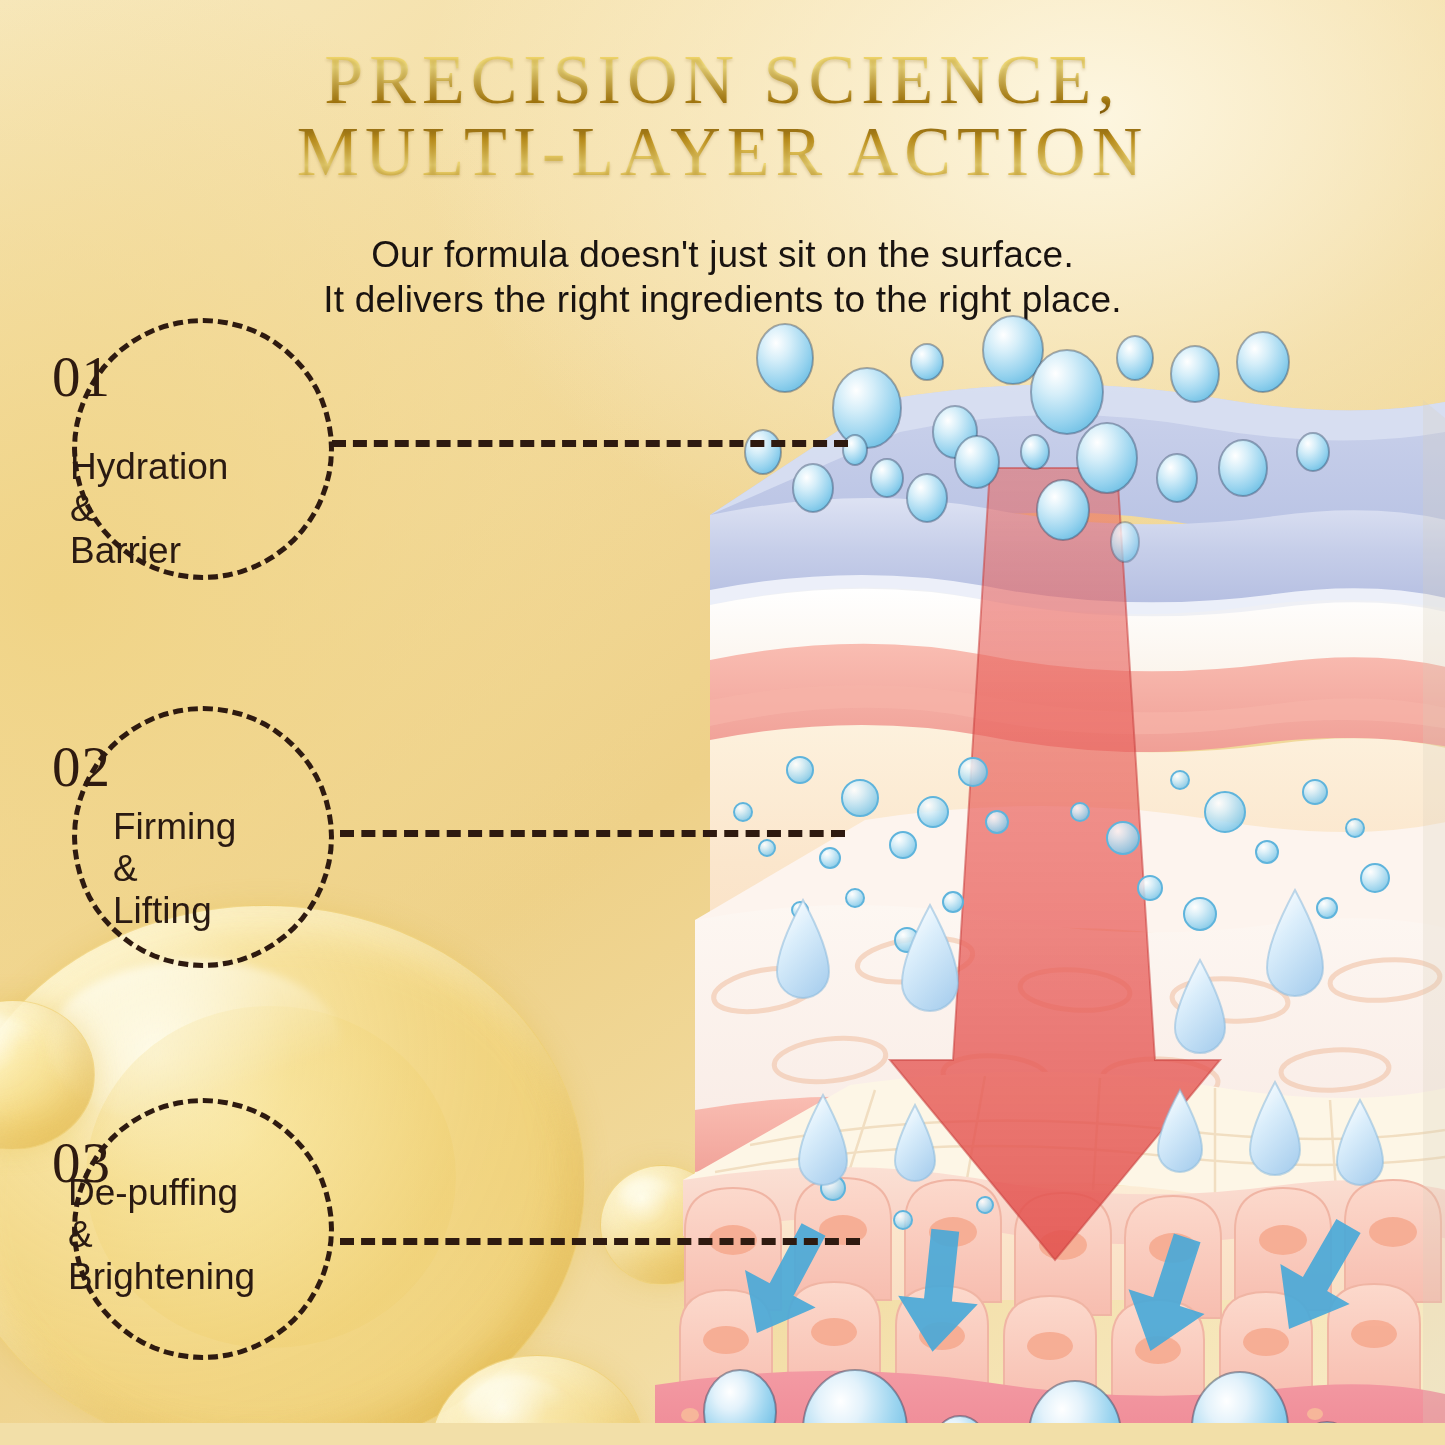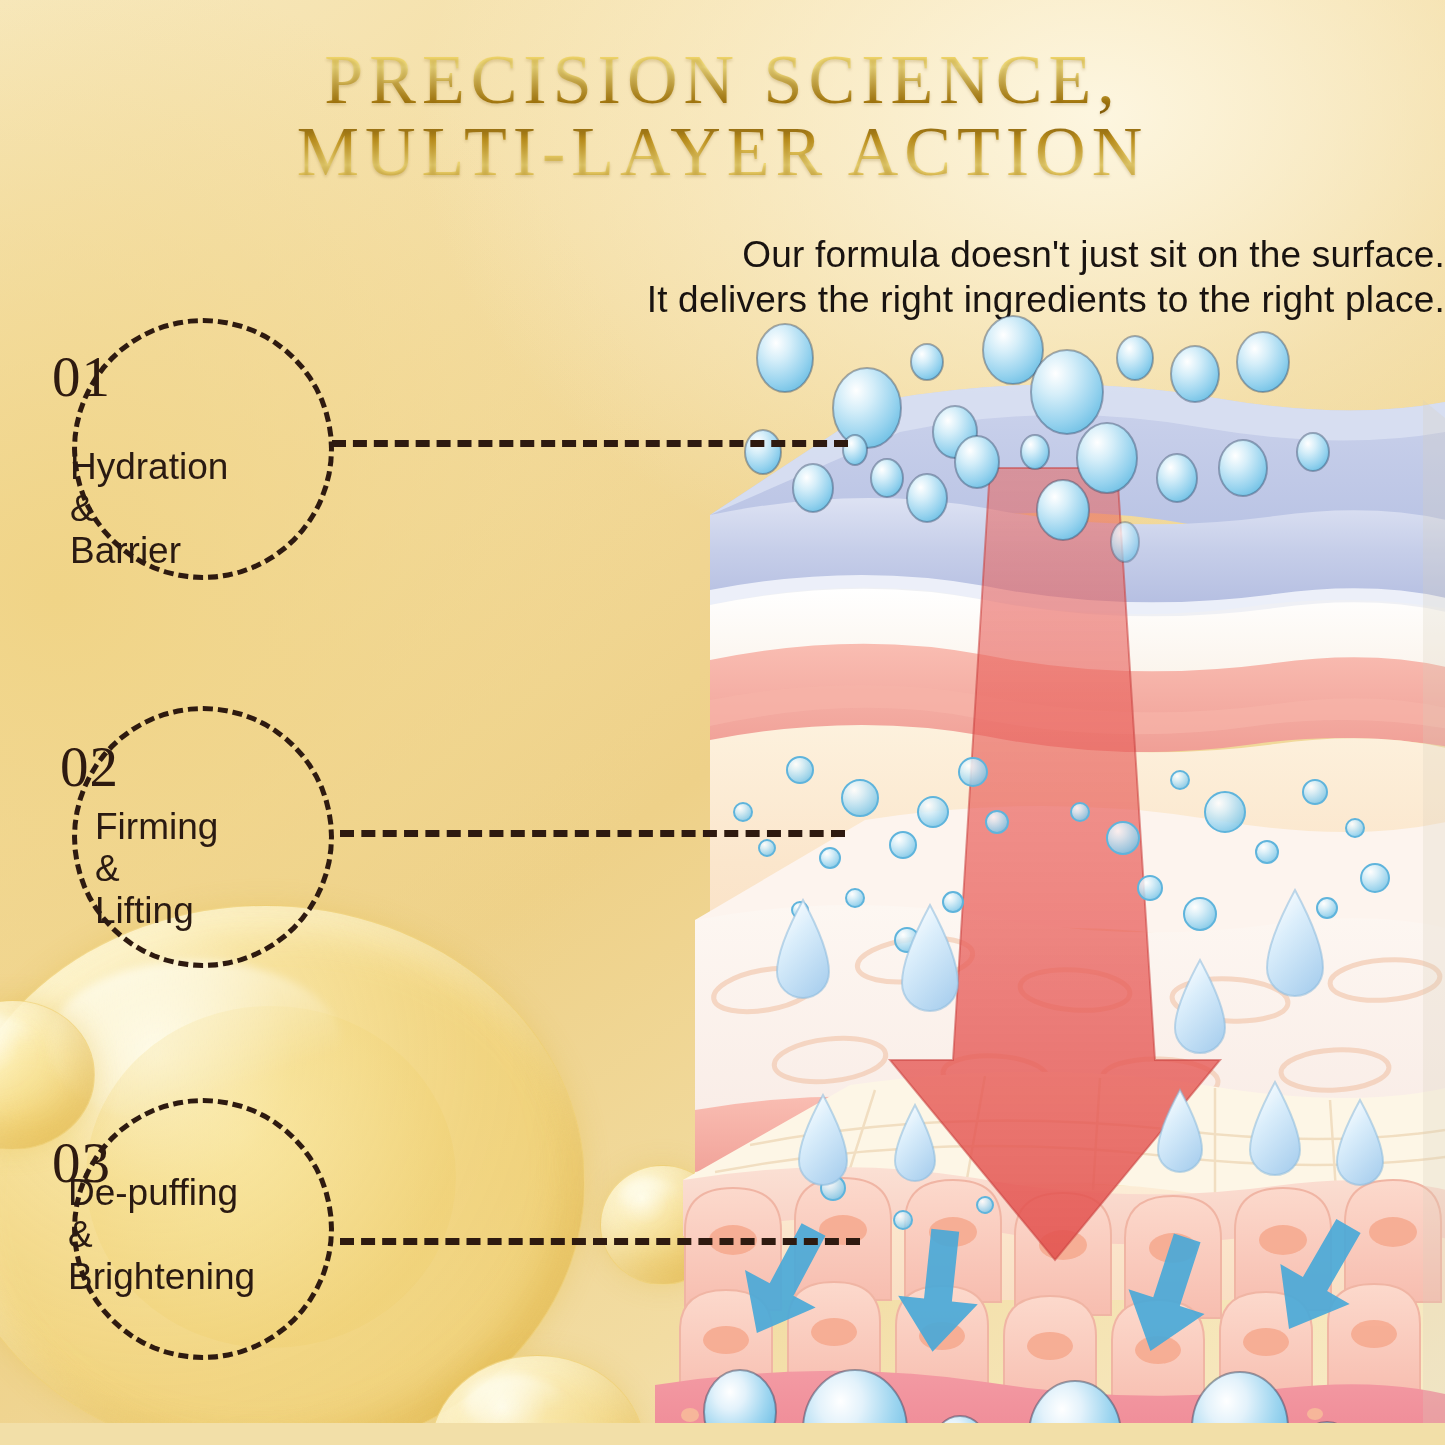--- a/index.html
+++ b/index.html
@@ -53,21 +53,21 @@
     letter-spacing:6px;
     font-weight:400;
     background:linear-gradient(180deg,#e8c23c 0%,#f7e58a 16%,#a97d12 40%,#6d4a06 52%,#c79a22 66%,#f3dd7c 84%,#caa02c 100%);
     -webkit-background-clip:text; background-clip:text;
     -webkit-text-fill-color:transparent; color:transparent;
     text-shadow:0 2px 3px rgba(120,84,10,.22);
     white-space:pre-line;
   }
   .subtitle {
     position:absolute; left:0; top:232px; width:1445px;
-    text-align:right;
+    text-align:center;
     font-family:"Liberation Sans Narrow","Liberation Sans", sans-serif;
     font-size:37px; line-height:45px; color:#191310;
     letter-spacing:.2px;
     white-space:pre-line;
   }
 
   
   .callout { position:absolute; }
   .dashring {
     position:absolute; border-radius:50%;
@@ -375,22 +375,22 @@
   <div class="callout">
     <div class="dashring" style="left:72px; top:318px; width:262px; height:262px;"></div>
     <div class="num" style="left:52px; top:338px;">01</div>
     <div class="clabel" style="left:70px; top:418px;margin-top:28px;">Hydration &amp;
 Barrier</div>
   </div>
   <div class="lead" style="left:332px; top:440px; width:516px;"></div>
 
   <div class="callout">
     <div class="dashring" style="left:72px; top:706px; width:262px; height:262px;"></div>
-    <div class="num" style="left:60px; top:728px;">02</div>
-    <div class="clabel" style="left:95px; top:806px;">Firming &amp;
+    <div class="num" style="left:52px; top:728px;">02</div>
+    <div class="clabel" style="left:113px; top:806px;">Firming &amp;
 Lifting</div>
   </div>
   <div class="lead" style="left:340px; top:830px; width:505px;"></div>
 
   <div class="callout">
     <div class="dashring" style="left:72px; top:1098px; width:262px; height:262px;"></div>
     <div class="num" style="left:52px; top:1124px;">03</div>
     <div class="clabel" style="left:68px; top:1172px;">De-puffing &amp;
 Brightening</div>
   </div>

